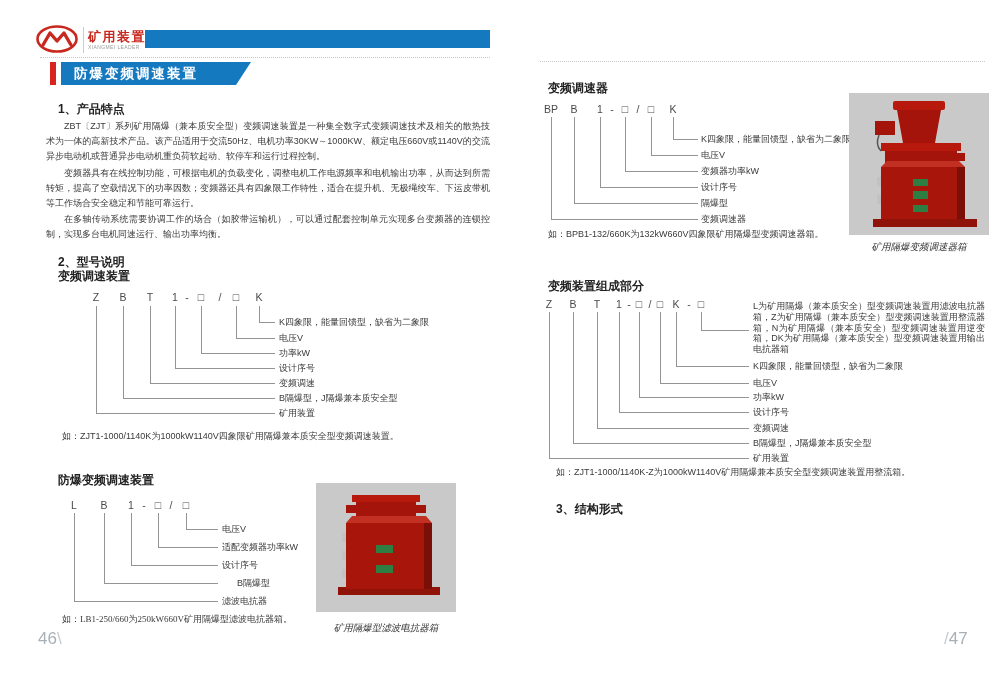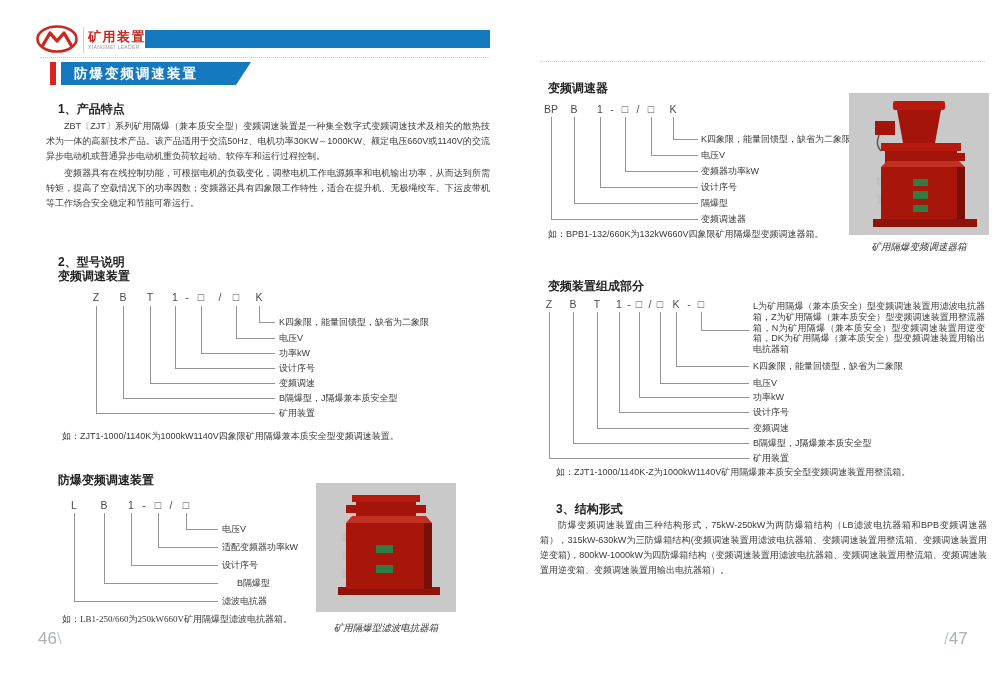--- a/index.html
+++ b/index.html
@@ -52,20 +52,21 @@
   <div class="brand-en" style="left:88px;top:44px;">XIANGMEI LEADER</div>
   <div class="bluebar" style="left:145px;top:30px;width:345px;height:18px;"></div>
   <div class="dotline" style="left:40px;top:57px;width:450px;"></div>
 
   <div class="banner-red" style="left:50px;top:62px;width:6px;height:23px;"></div>
   <div class="banner-blue" style="left:61px;top:62px;width:190px;height:23px;">防爆变频调速装置</div>
 
   <div class="h2" style="left:58px;top:101px;">1、产品特点</div>
   <div class="para" style="left:46px;top:119px;width:444px;">ZBT〔ZJT〕系列矿用隔爆（兼本质安全型）变频调速装置是一种集全数字式变频调速技术及相关的散热技术为一体的高新技术产品。该产品适用于交流50Hz、电机功率30KW～1000KW、额定电压660V或1140V的交流异步电动机或普通异步电动机重负荷软起动、软停车和运行过程控制。</div>
   <div class="para" style="left:46px;top:166px;width:444px;">变频器具有在线控制功能，可根据电机的负载变化，调整电机工作电源频率和电机输出功率，从而达到所需转矩，提高了空载情况下的功率因数；变频器还具有四象限工作特性，适合在提升机、无极绳绞车、下运皮带机等工作场合安全稳定和节能可靠运行。</div>
+  <div class="para" style="left:46px;top:212px;width:444px;">在多轴传动系统需要协调工作的场合（如胶带运输机），可以通过配套控制单元实现多台变频器的连锁控制，实现多台电机同速运行、输出功率均衡。</div>
 
   <div class="h2" style="left:58px;top:254px;">2、型号说明</div>
   <div class="h2" style="left:58px;top:268px;text-align:right;">变频调速装置</div>
 
   <span class="code" style="left:96px;top:291px;">Z</span>
   <span class="code" style="left:123px;top:291px;">B</span>
   <span class="code" style="left:150px;top:291px;">T</span>
   <span class="code" style="left:175px;top:291px;">1</span>
   <span class="code" style="left:187px;top:291px;">-</span>
   <span class="code" style="left:201px;top:291px;">□</span>
@@ -200,17 +201,16 @@
   <div class="dlabel" style="left:753px;top:360px;">K四象限，能量回馈型，缺省为二象限</div>
   <div class="dlabel" style="left:753px;top:377px;">电压V</div>
   <div class="dlabel" style="left:753px;top:391px;">功率kW</div>
   <div class="dlabel" style="left:753px;top:406px;">设计序号</div>
   <div class="dlabel" style="left:753px;top:422px;">变频调速</div>
   <div class="dlabel" style="left:753px;top:437px;">B隔爆型，J隔爆兼本质安全型</div>
   <div class="dlabel" style="left:753px;top:452px;">矿用装置</div>
   <div class="example" style="left:556px;top:466px;">如：ZJT1-1000/1140K-Z为1000kW1140V矿用隔爆兼本质安全型变频调速装置用整流箱。</div>
 
   <div class="h2" style="left:556px;top:501px;">3、结构形式</div>
-  <div class="para" style="left:540px;top:518px;width:447px;">防爆变频调速装置由三种结构形式，75kW-250kW为两防爆箱结构（LB滤波电抗器箱和BPB变频调速器箱），315kW-630kW为三防爆箱结构(变频调速装置用滤波电抗器箱、变频调速装置用整流箱、变频调速装置用逆变箱)，800kW-1000kW为四防爆箱结构（变频调速装置用滤波电抗器箱、变频调速装置用整流箱、变频调速装置用逆变箱、变频调速装置用输出电抗器箱）。</div>
 
   <div class="pagenum" style="left:944px;top:629px;"><span class="pagemark">/</span><span>47</span></div>
 
 </div>
 
 </body></html>

